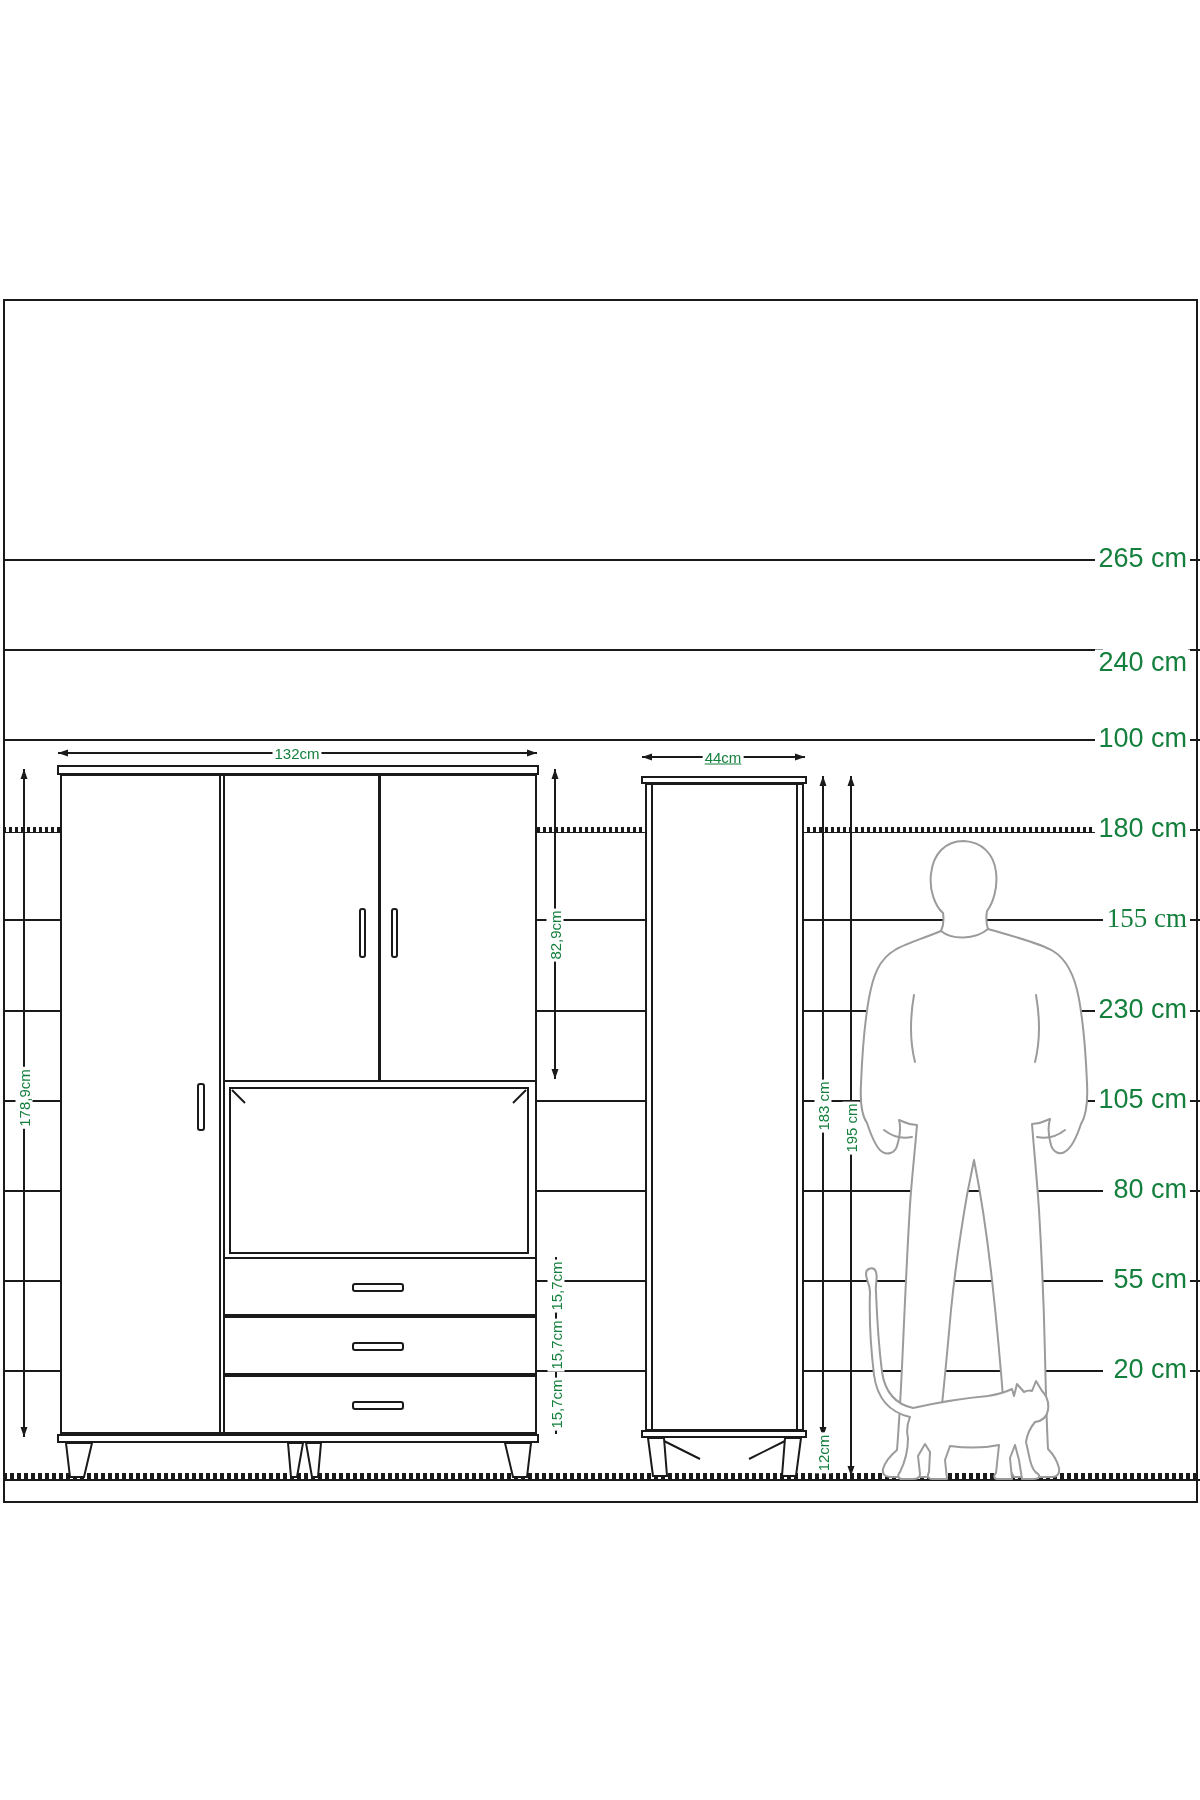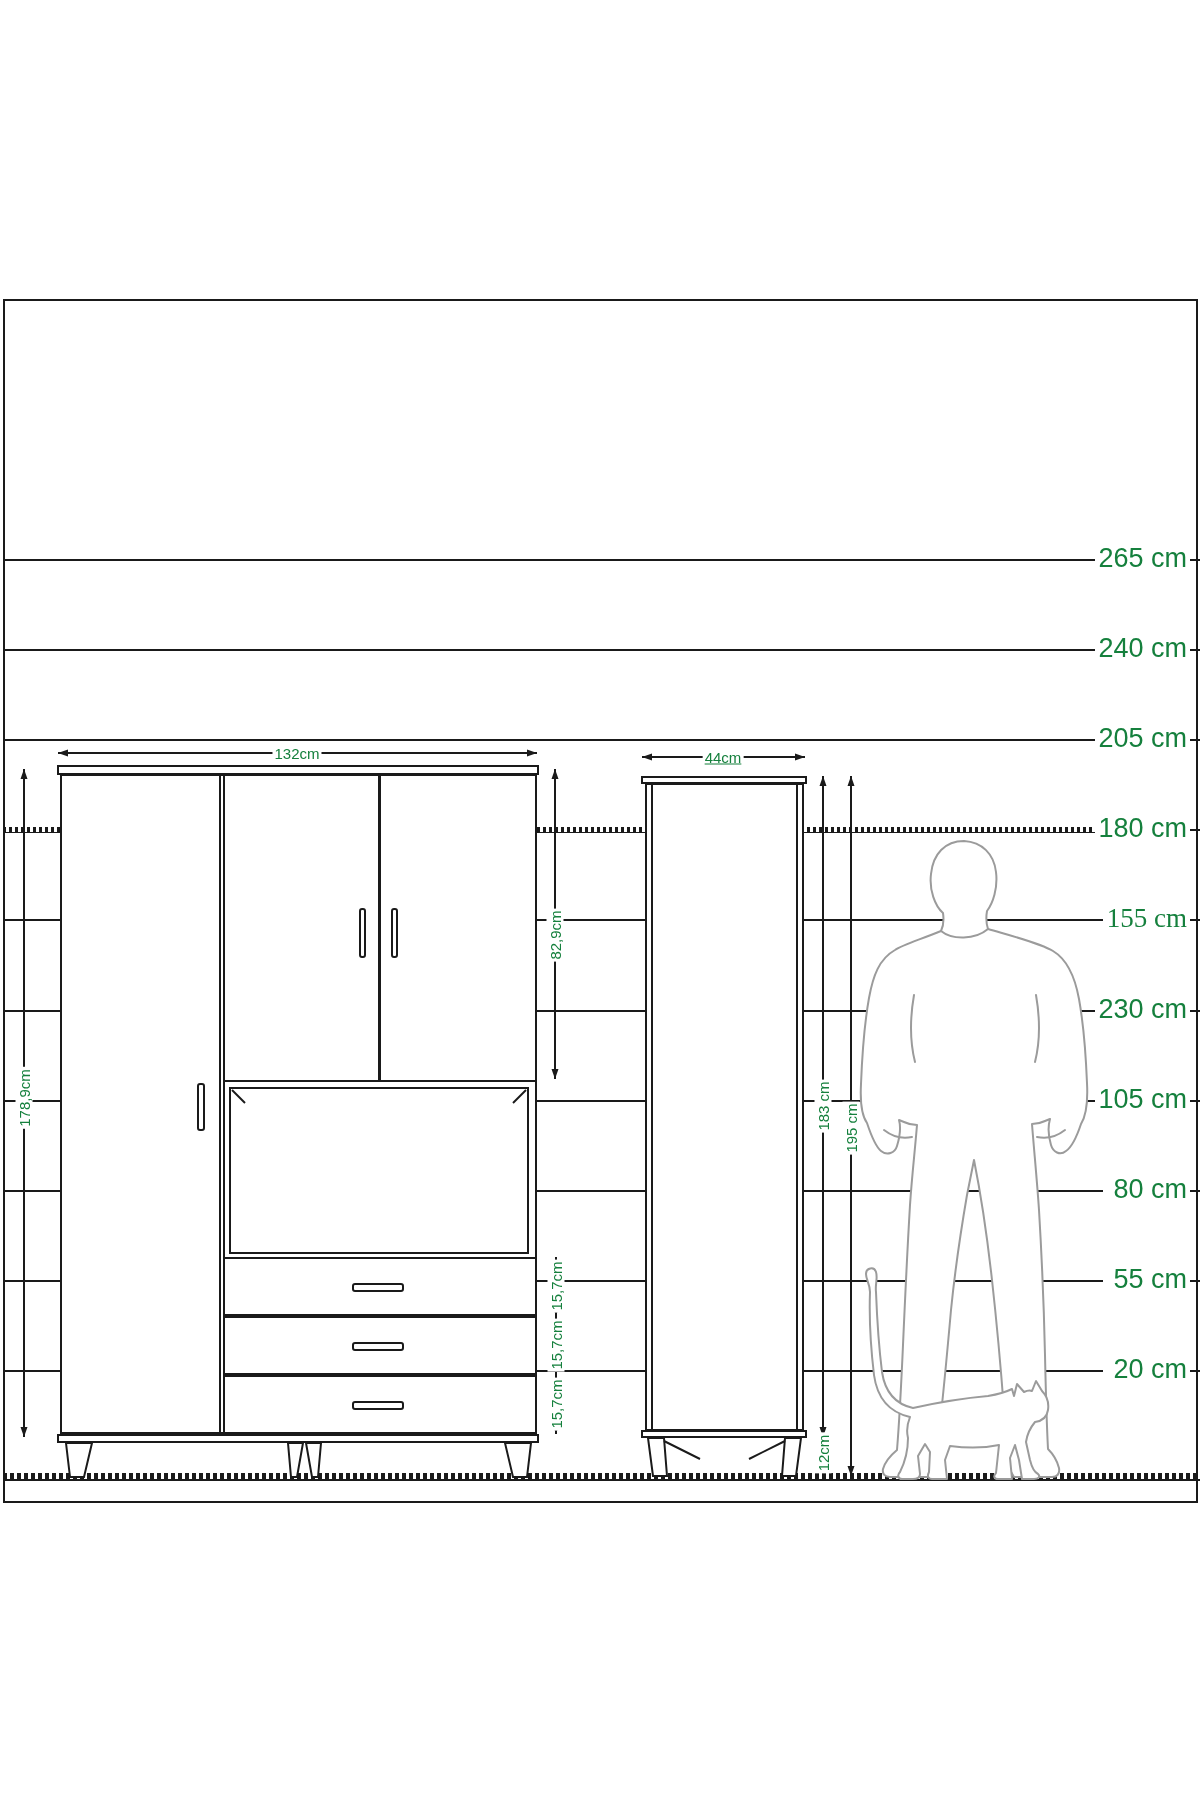--- a/index.html
+++ b/index.html
@@ -28,24 +28,24 @@
 <body>
 
 <div id="canvas">
   <div id="area-border" style="left: 3px; top: 299px; width: 1191px; height: 1200px;"></div>
   <div id="ruler-layer">
       <div class="rline" style="left: 3px; width: 1100px; top: 559px;"></div>
       <div class="rtick" style="left: 1188px; width: 12px; top: 559px;"></div>
       <div class="rlabel" style="right: 10px; top: 560px;">265 cm</div>
       <div class="rline" style="left: 3px; width: 1100px; top: 649px;"></div>
       <div class="rtick" style="left: 1188px; width: 12px; top: 649px;"></div>
-      <div class="rlabel" style="right: 10px; top: 650px;">240 cm</div>
+      <div class="rlabel" style="right: 10px; top: 664px;">240 cm</div>
       <div class="rline" style="left: 3px; width: 1100px; top: 739px;"></div>
       <div class="rtick" style="left: 1188px; width: 12px; top: 739px;"></div>
-      <div class="rlabel" style="right: 10px; top: 740px;">205 cm</div>
+      <div class="rlabel" style="right: 10px; top: 740px;">100 cm</div>
       <div class="rhatch" style="left: 3px; width: 1100px; top: 827px;"></div>
       <div class="rtick" style="left: 1188px; width: 12px; top: 829px;"></div>
       <div class="rlabel" style="right: 10px; top: 830px;">180 cm</div>
       <div class="rline" style="left: 3px; width: 1100px; top: 919px;"></div>
       <div class="rtick" style="left: 1188px; width: 12px; top: 919px;"></div>
       <div class="rlabel" style="right: 10px; top: 920px; font-family: Liberation Serif, serif;">155 cm</div>
       <div class="rline" style="left: 3px; width: 1100px; top: 1010px;"></div>
       <div class="rtick" style="left: 1188px; width: 12px; top: 1010px;"></div>
       <div class="rlabel" style="right: 10px; top: 1011px;">230 cm</div>
       <div class="rline" style="left: 3px; width: 1100px; top: 1100px;"></div>

